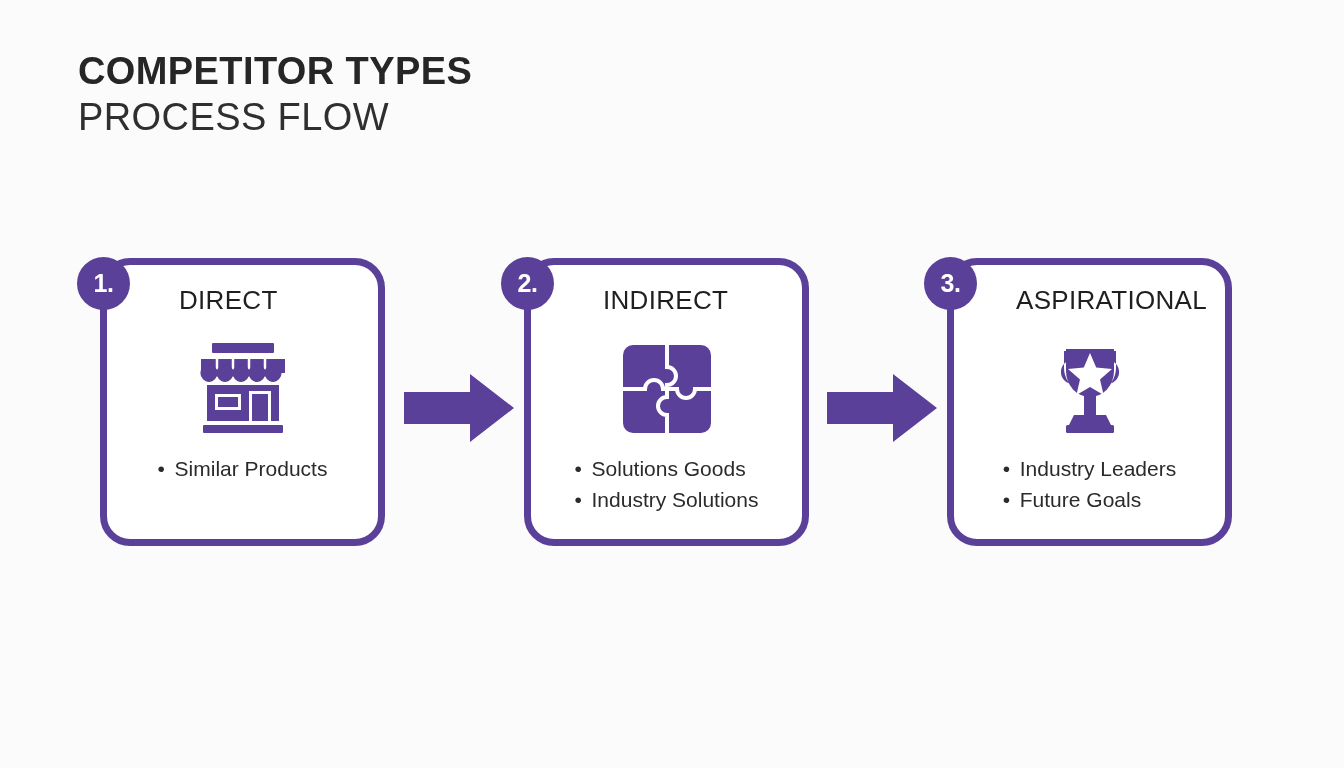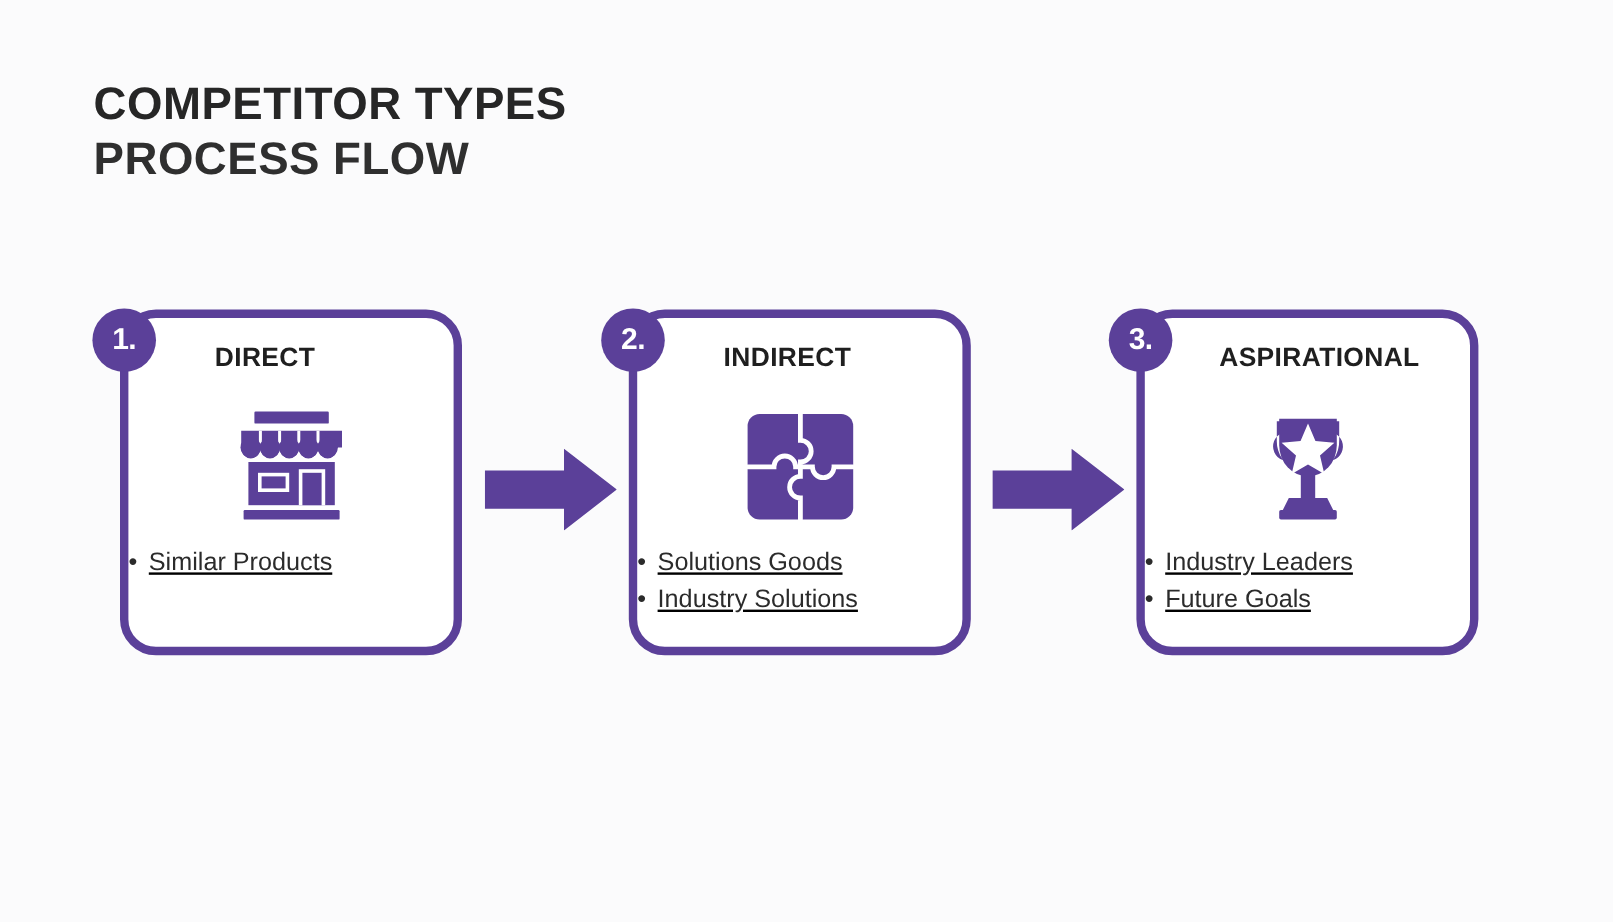--- a/index.html
+++ b/index.html
@@ -14,35 +14,34 @@
     background: #fbfbfc;
     font-family: "Liberation Sans", sans-serif;
     position: relative;
   }
 
   
   #header {
     position: absolute;
     left: 78px;
     top: 48px;
-    margin-top: 16px;
   }
 
   #title-main {
     font-size: 38px;
     font-weight: bold;
     letter-spacing: 0.4px;
     color: #262626;
     line-height: 46px;
     white-space: nowrap;
   }
 
   #title-sub {
     font-size: 38px;
-    font-weight: bold;
+    font-weight: normal;
     letter-spacing: 0.4px;
     color: #2f2f2f;
     line-height: 46px;
     white-space: nowrap;
   }
 
   
   #flow {
     position: absolute;
     left: 0;
@@ -79,22 +78,22 @@
     display: flex;
     align-items: center;
     justify-content: center;
     letter-spacing: -0.5px;
   }
 
   .card-title {
     position: absolute;
     left: 72px;
     top: 20px;
-    font-size: 22px;
-    font-weight: bold;
+    font-size: 26px;
+    font-weight: normal;
     color: #1f1f1f;
     letter-spacing: 0.3px;
     white-space: nowrap;
   }
 
   #card-2 .card-title { left: 62px; }
 
   .card-icon {
     position: absolute;
     left: 0;
@@ -106,21 +105,21 @@
     justify-content: center;
   }
 
   .bullets {
     position: absolute;
     left: 0;
     right: 0;
     top: 188px;
     display: flex;
     flex-direction: column;
-    text-decoration: underline;
+    align-items: center;
   }
 
   .bullet-list {
     list-style: none;
   }
 
   .bullet-item {
     font-size: 21px;
     color: #2b2b2b;
     line-height: 31px;

